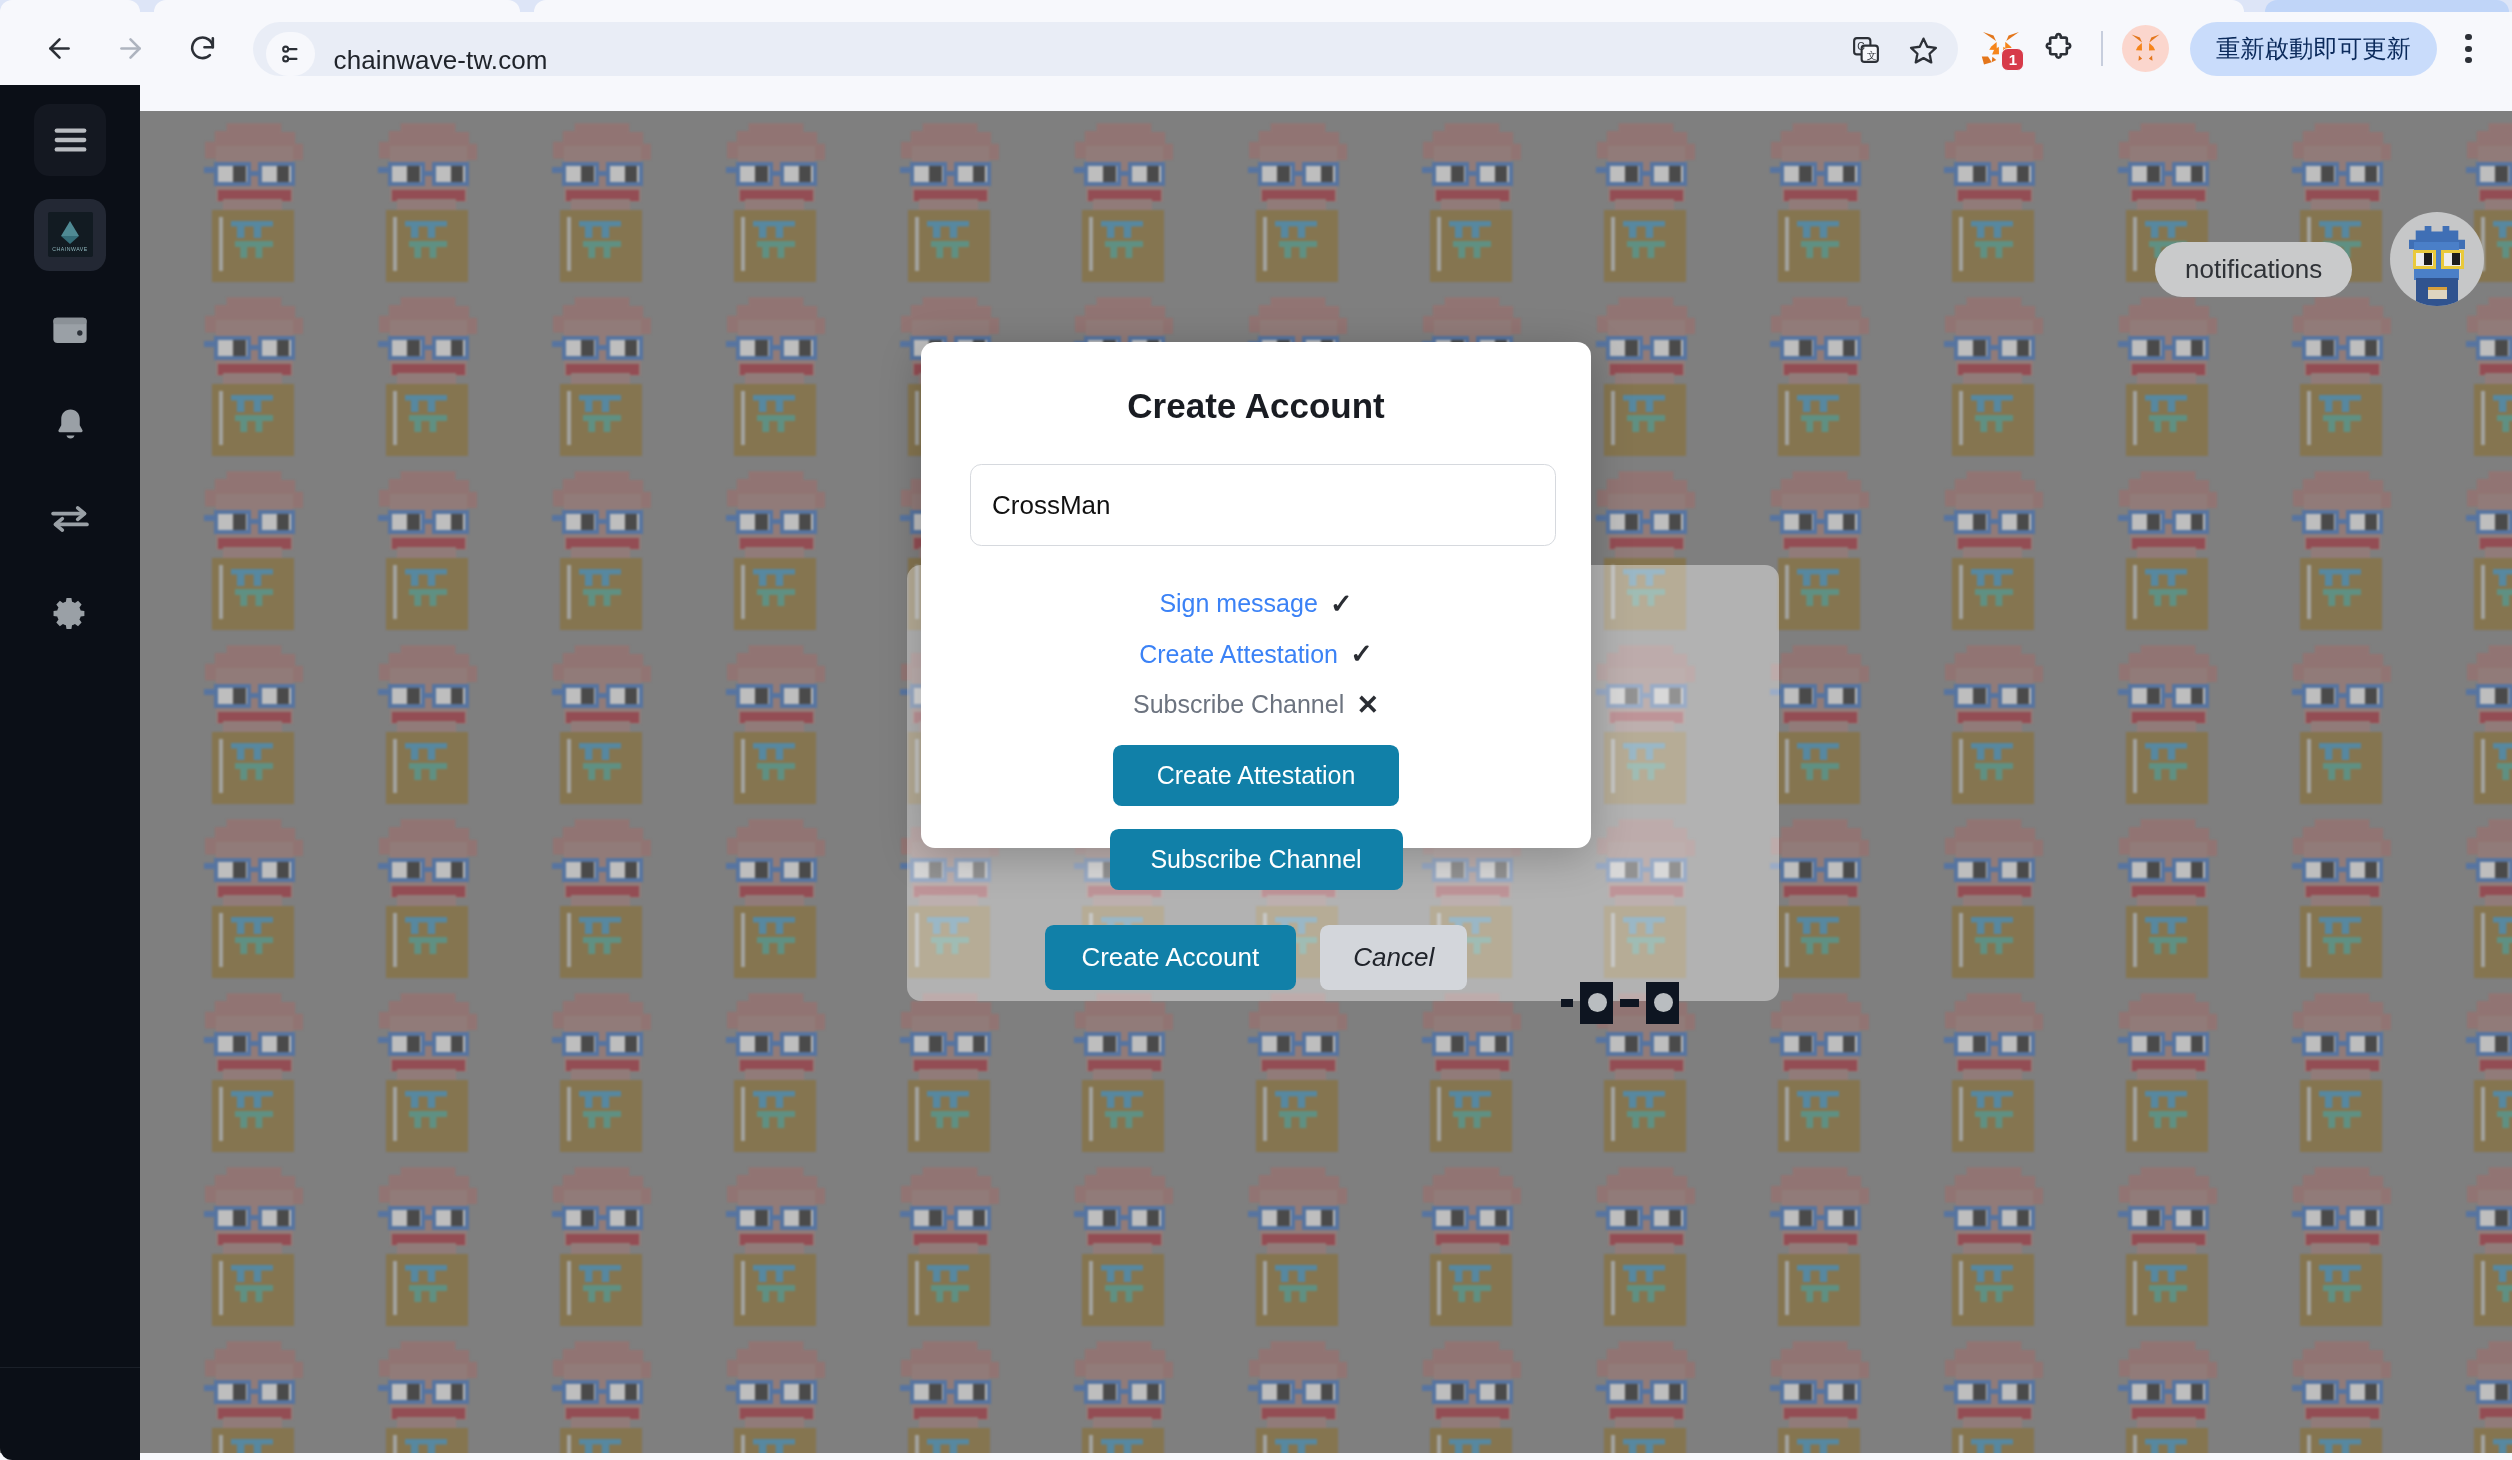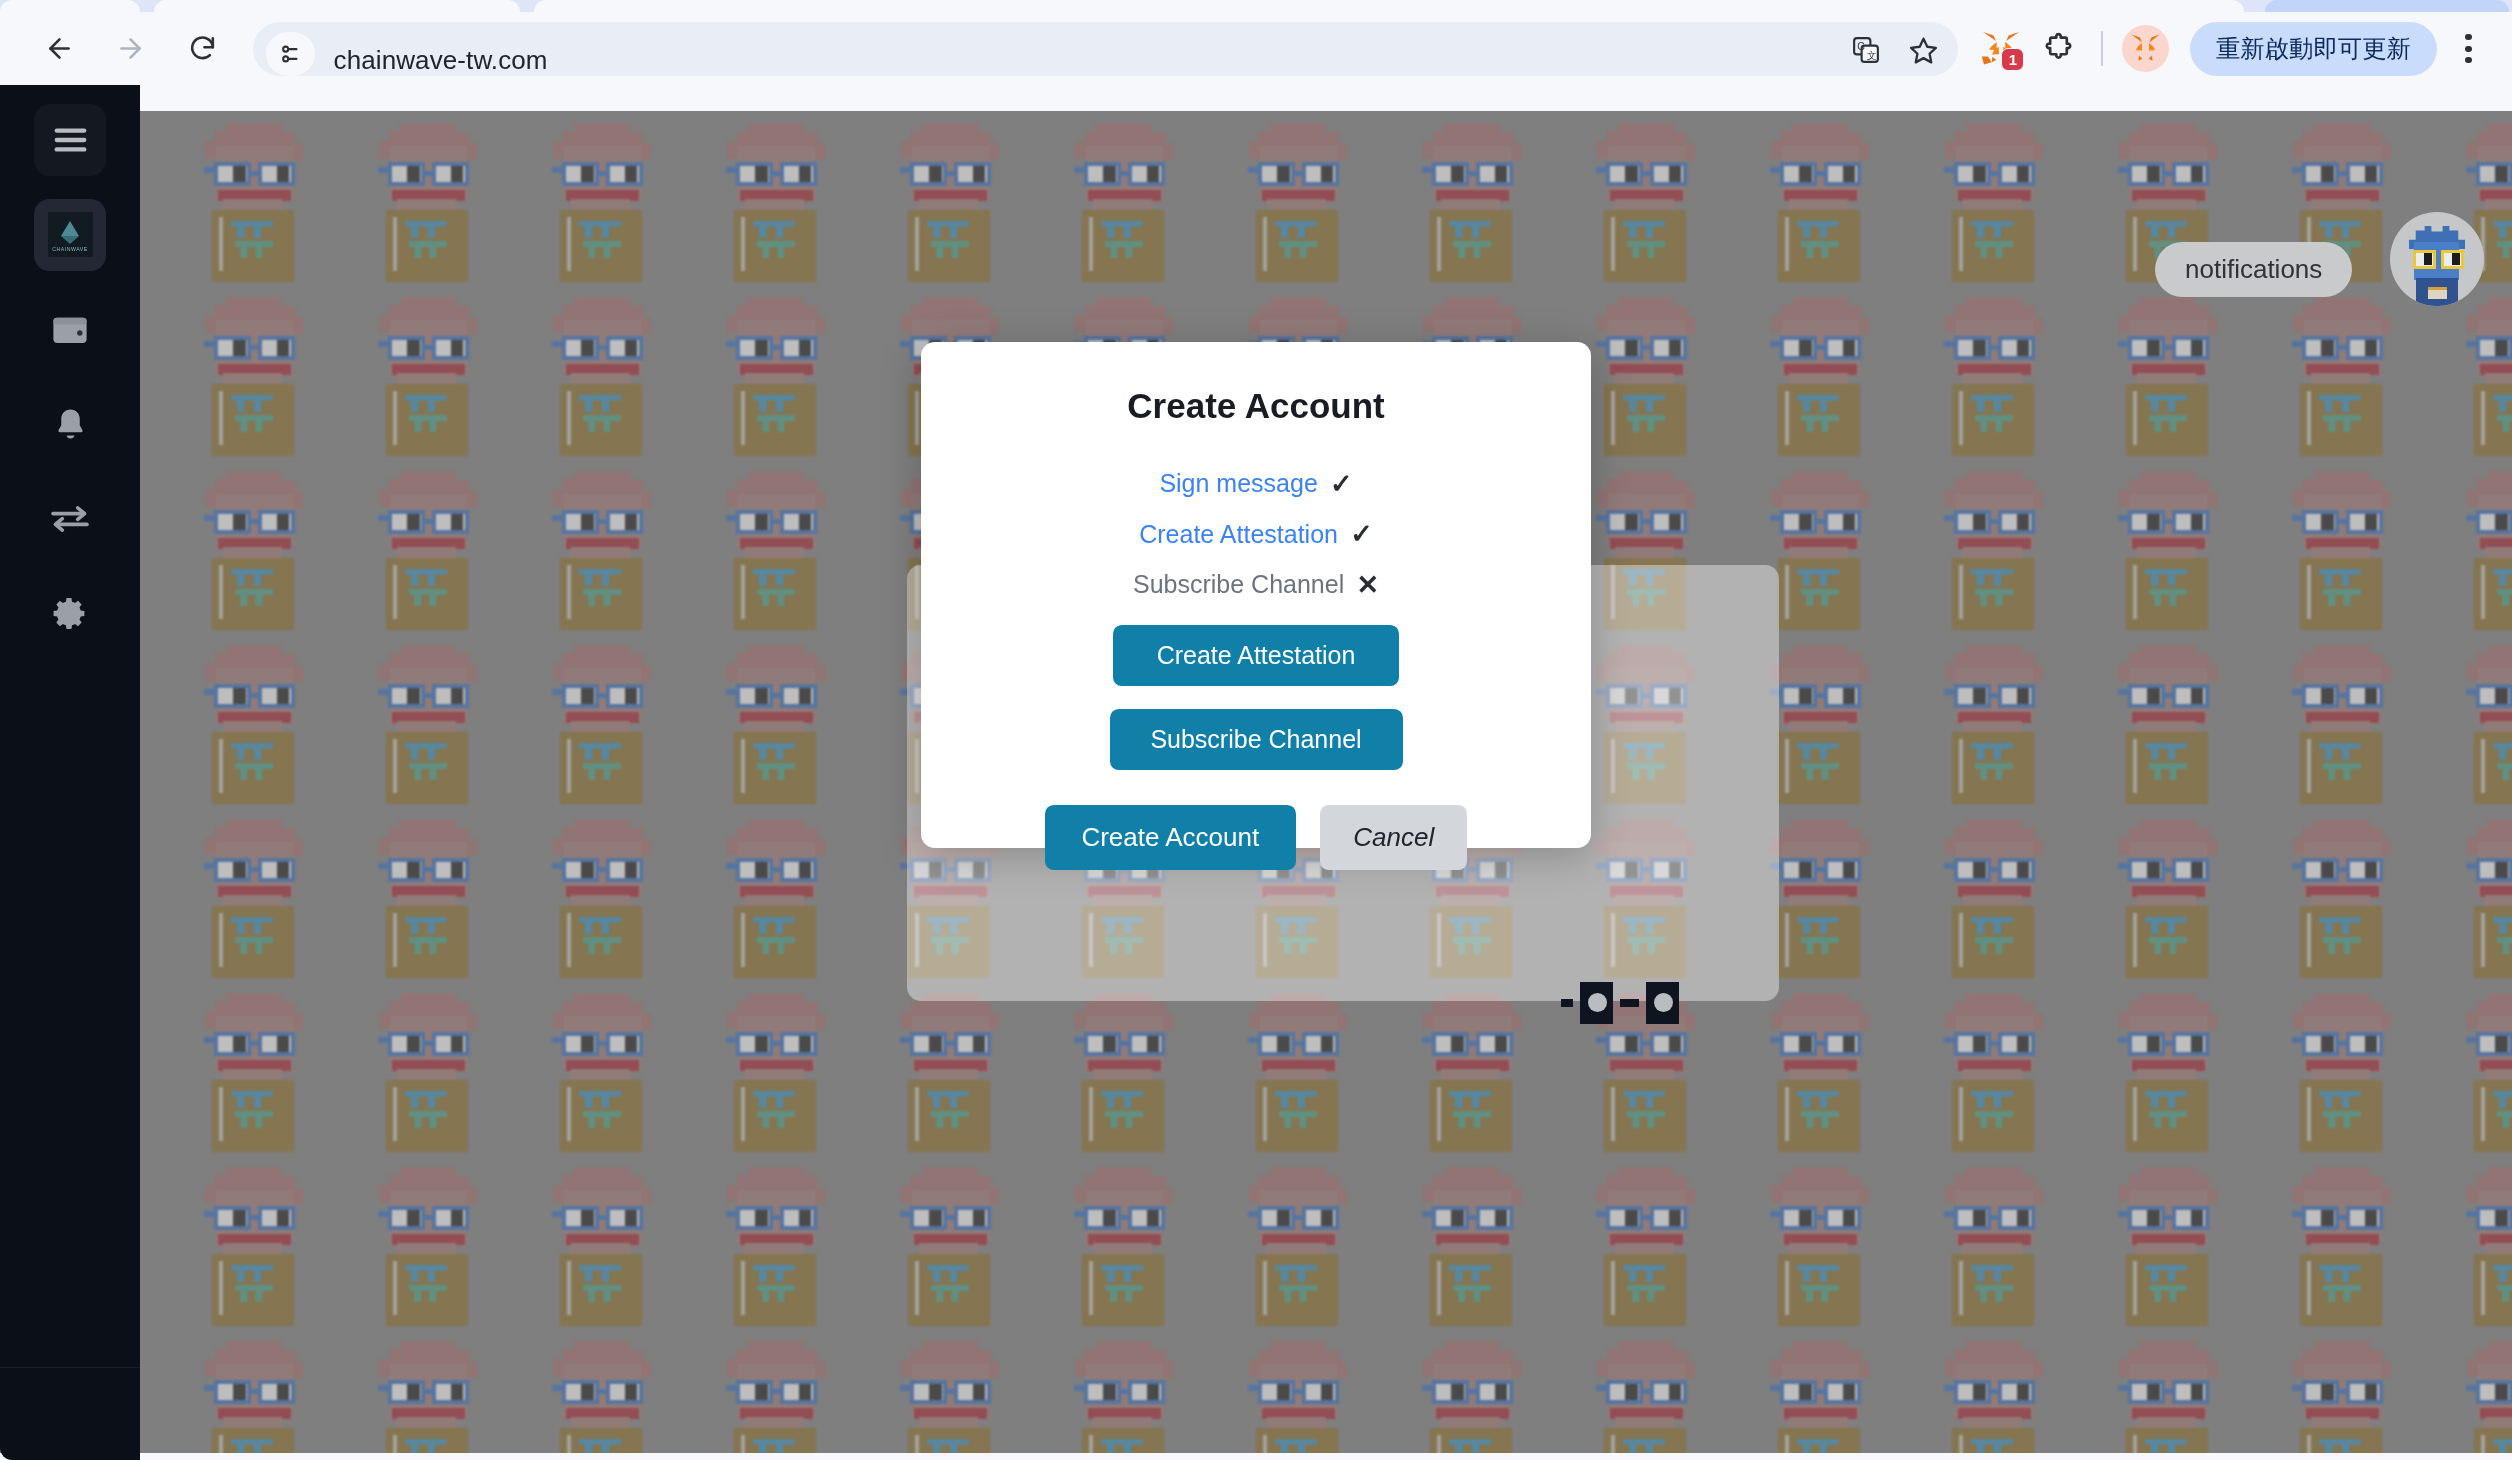--- a/index.html
+++ b/index.html
@@ -3054,20 +3054,21 @@
   </div>
 
   <div id="sidebar-divider"></div>
 </div>
 
 <div id="modal-overlay">
   <div id="modal">
 
     <div id="modal-title">Create Account</div>
 
+    <input id="name-input" type="text" value="CrossMan" placeholder="Enter name" style="">
 
     <div id="status-list">
 
       <div class="status-row done">
         <span class="status-label">Sign message</span>
         <span class="status-mark">✓</span>
       </div>
 
       <div class="status-row done">
         <span class="status-label">Create Attestation</span>

